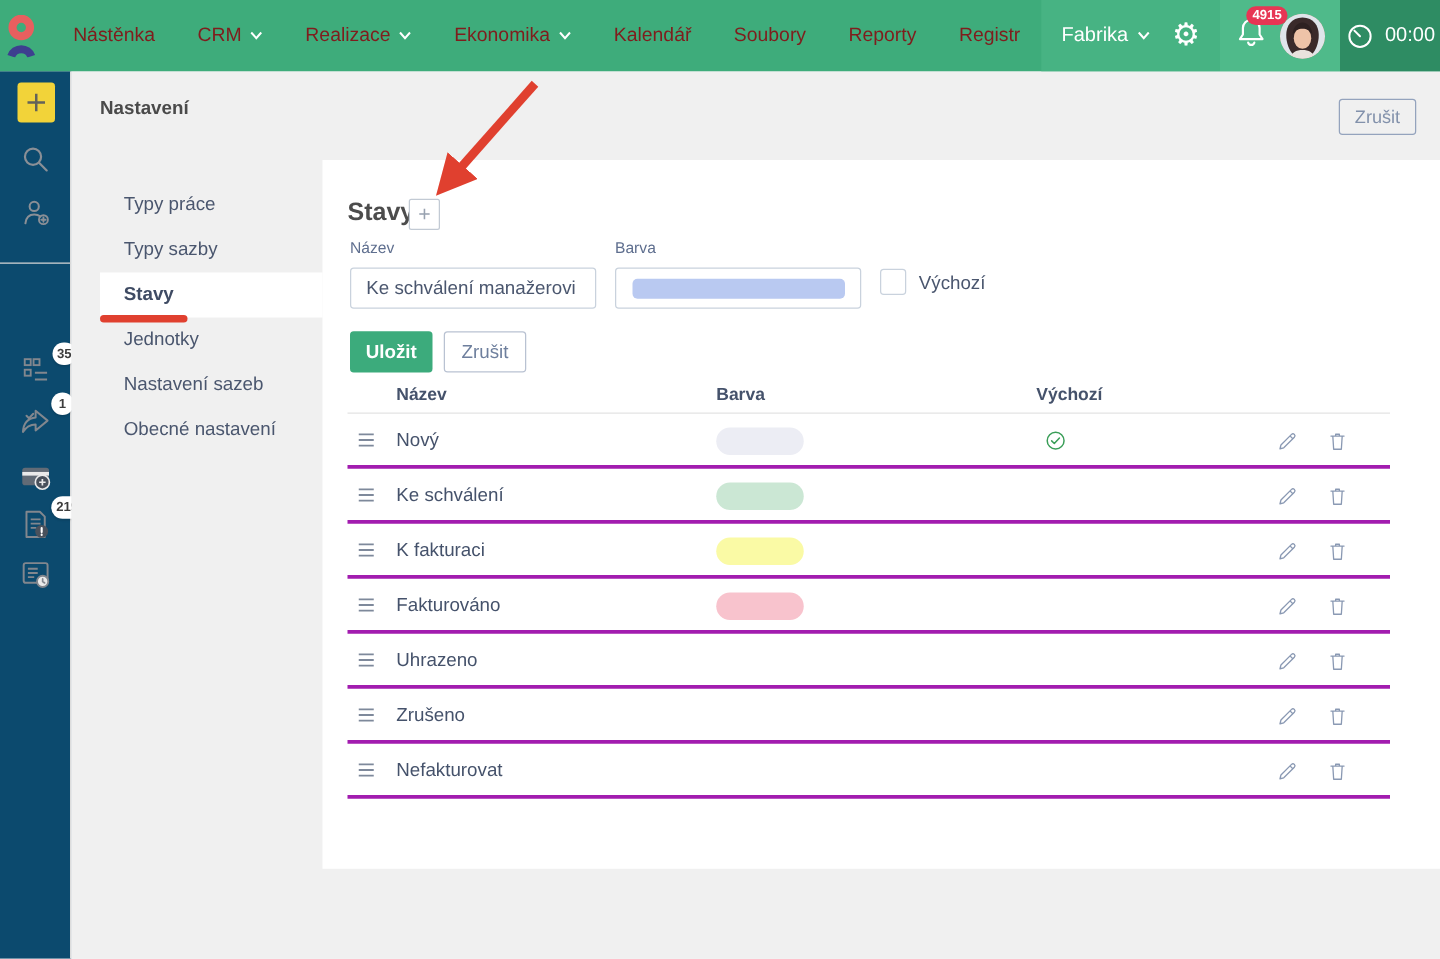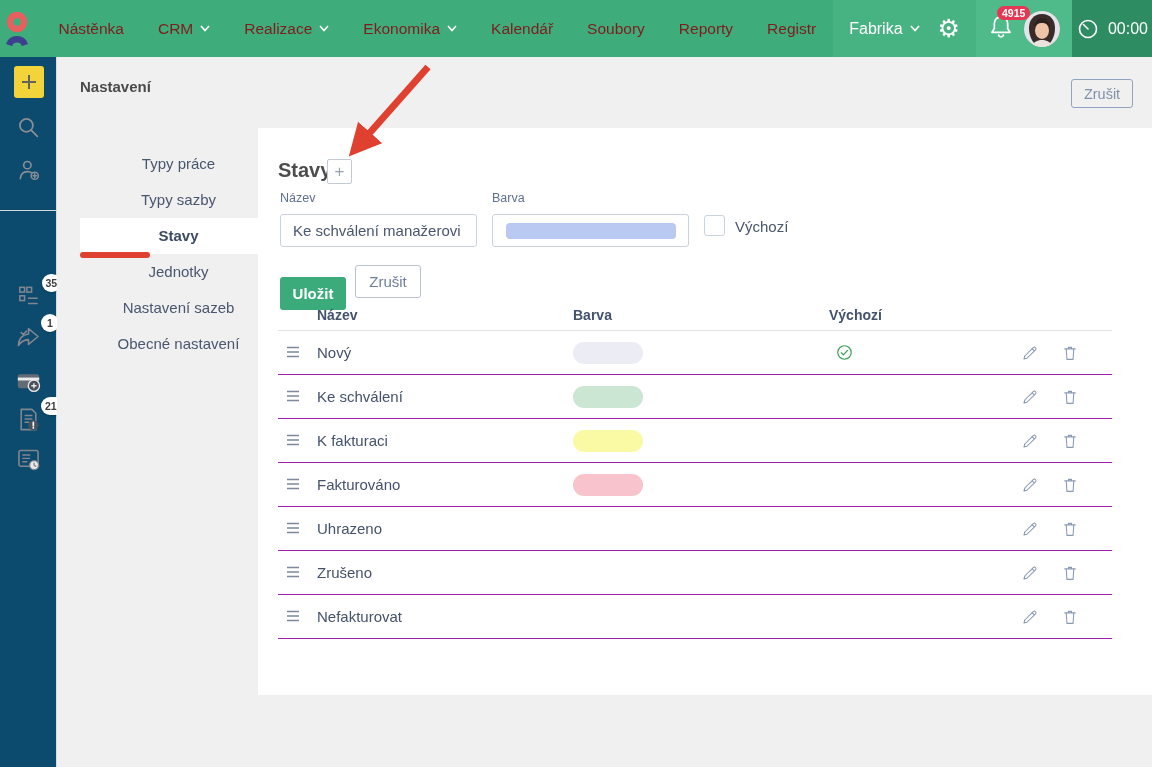--- a/index.html
+++ b/index.html
@@ -30,44 +30,44 @@
   .rail-divider { position:absolute; top:153px; left:0; width:57px; height:1px; background:#d6d6d6; }
   .rail-badge { position:absolute; top:-9px; left:26px; background:#fff; border-radius:10px; min-width:18px; height:18px; padding:0 4px; font-size:10.5px; font-weight:bold; color:#3d3d3d; display:flex; align-items:center; justify-content:center; box-shadow:0 1px 2px rgba(0,0,0,.18); }
   .rwrap { position:relative; }
 
   
   .content { position:absolute; top:57px; left:57px; right:0; bottom:0; background:#f0f0f0; }
   .page-title { position:absolute; left:23px; top:21px; font-size:15px; color:#4a4a4a; }
   .page-cancel { position:absolute; right:19px; top:22px; width:62px; height:29px; border:1px solid #94a3bd; border-radius:3px; background:transparent; color:#8291ab; font-size:14.5px; font-family:inherit; cursor:pointer; }
 
   .settings-menu { position:absolute; left:23px; top:89px; width:178px; }
-  .menu-item { height:36px; line-height:36px; padding-left:19px; font-size:15px; color:#4a566e; cursor:pointer;text-align:center; }
+  .menu-item { height:36px; line-height:36px; padding-left:19px; font-size:15px; color:#4a566e; cursor:pointer; }
   .menu-item.selected { background:#fff; font-weight:bold; color:#3f4b63; }
   .red-underline { position:absolute; left:23px; top:195px; width:70px; height:6px; background:#e0402f; border-radius:3px; z-index:5; }
 
   
   .panel { position:absolute; left:201px; top:71px; width:894px; height:567px; background:#fff; }
   .panel-heading { position:absolute; left:20px; top:31px; font-size:20px; color:#4c4c4c; }
   .plus-btn { position:absolute; left:69px; top:31px; width:25px; height:25px; border:1px solid #c2cad4; border-radius:2px; background:#fff; color:#98a2b0; font-size:17px; line-height:23px; text-align:center; cursor:pointer; font-family:inherit; }
 
   .fld-label { position:absolute; top:63px; font-size:12.5px; color:#5f6f8f; }
   .name-input { position:absolute; left:22px; top:86px; width:197px; height:33px; border:1px solid #c9d2dd; border-radius:3px; font-size:15px; color:#4a566e; padding:0 12px; font-family:inherit; background:#fff; }
   .color-box { position:absolute; left:234px; top:86px; width:197px; height:33px; border:1px solid #c9d2dd; border-radius:3px; background:#fff; cursor:pointer; }
   .color-bar { position:absolute; left:13px; top:8px; width:170px; height:16px; border-radius:4px; }
   .checkbox { position:absolute; left:446px; top:87px; width:21px; height:21px; border:1px solid #c9d2dd; border-radius:3px; background:#fff; cursor:pointer; }
   .default-label { position:absolute; left:477px; top:90px; font-size:15px; color:#4a566e; }
 
-  .save-btn { position:absolute; left:22px; top:137px; width:66px; height:33px; background:#3cab7c; border:none; border-radius:3px; color:#fff; font-size:15px; font-weight:600; font-family:inherit; cursor:pointer;margin-top:12px; }
+  .save-btn { position:absolute; left:22px; top:137px; width:66px; height:33px; background:#3cab7c; border:none; border-radius:3px; color:#fff; font-size:15px; font-weight:600; font-family:inherit; cursor:pointer; }
   .cancel-btn { position:absolute; left:97px; top:137px; width:66px; height:33px; background:#fff; border:1px solid #b9c2d2; border-radius:3px; color:#6e7f9d; font-size:15px; font-family:inherit; cursor:pointer; }
 
   .tbl { position:absolute; left:0; top:179px; right:0; }
   .tbl-head { position:relative; height:23px; font-size:14px; font-weight:bold; color:#45526b; }
   .th-name { position:absolute; left:59px; } .th-color { position:absolute; left:315px; } .th-default { position:absolute; left:571px; }
   .tbl-head-sep { margin:0 40px 0 20px; height:1px; background:#e3e3e3; }
-  .trow { position:relative; height:44px; margin:0 40px 0 20px; border-bottom:1px solid #a21caf; font-size:15px; color:#45526b; }
+  .trow { position:relative; height:44px; margin:0 40px 0 20px; border-bottom:3px solid #a21caf; font-size:15px; color:#45526b; }
   .handle { position:absolute; left:8px; top:14px; cursor:grab; }
   .rname { position:absolute; left:39px; top:13px; }
   .pill { position:absolute; left:295px; top:11px; width:70px; height:22px; border-radius:11px; }
   .rcheck { position:absolute; left:558px; top:13px; }
   .icon-btn { position:absolute; top:13px; background:none; border:none; cursor:pointer; padding:0; color:#8a99b3; }
   .edit-btn { left:743px; } .del-btn { left:783px; }
 
   .arrow-overlay { position:absolute; left:278px; top:5px; width:100px; height:110px; z-index:6; pointer-events:none; }
 </style>
 </head>

